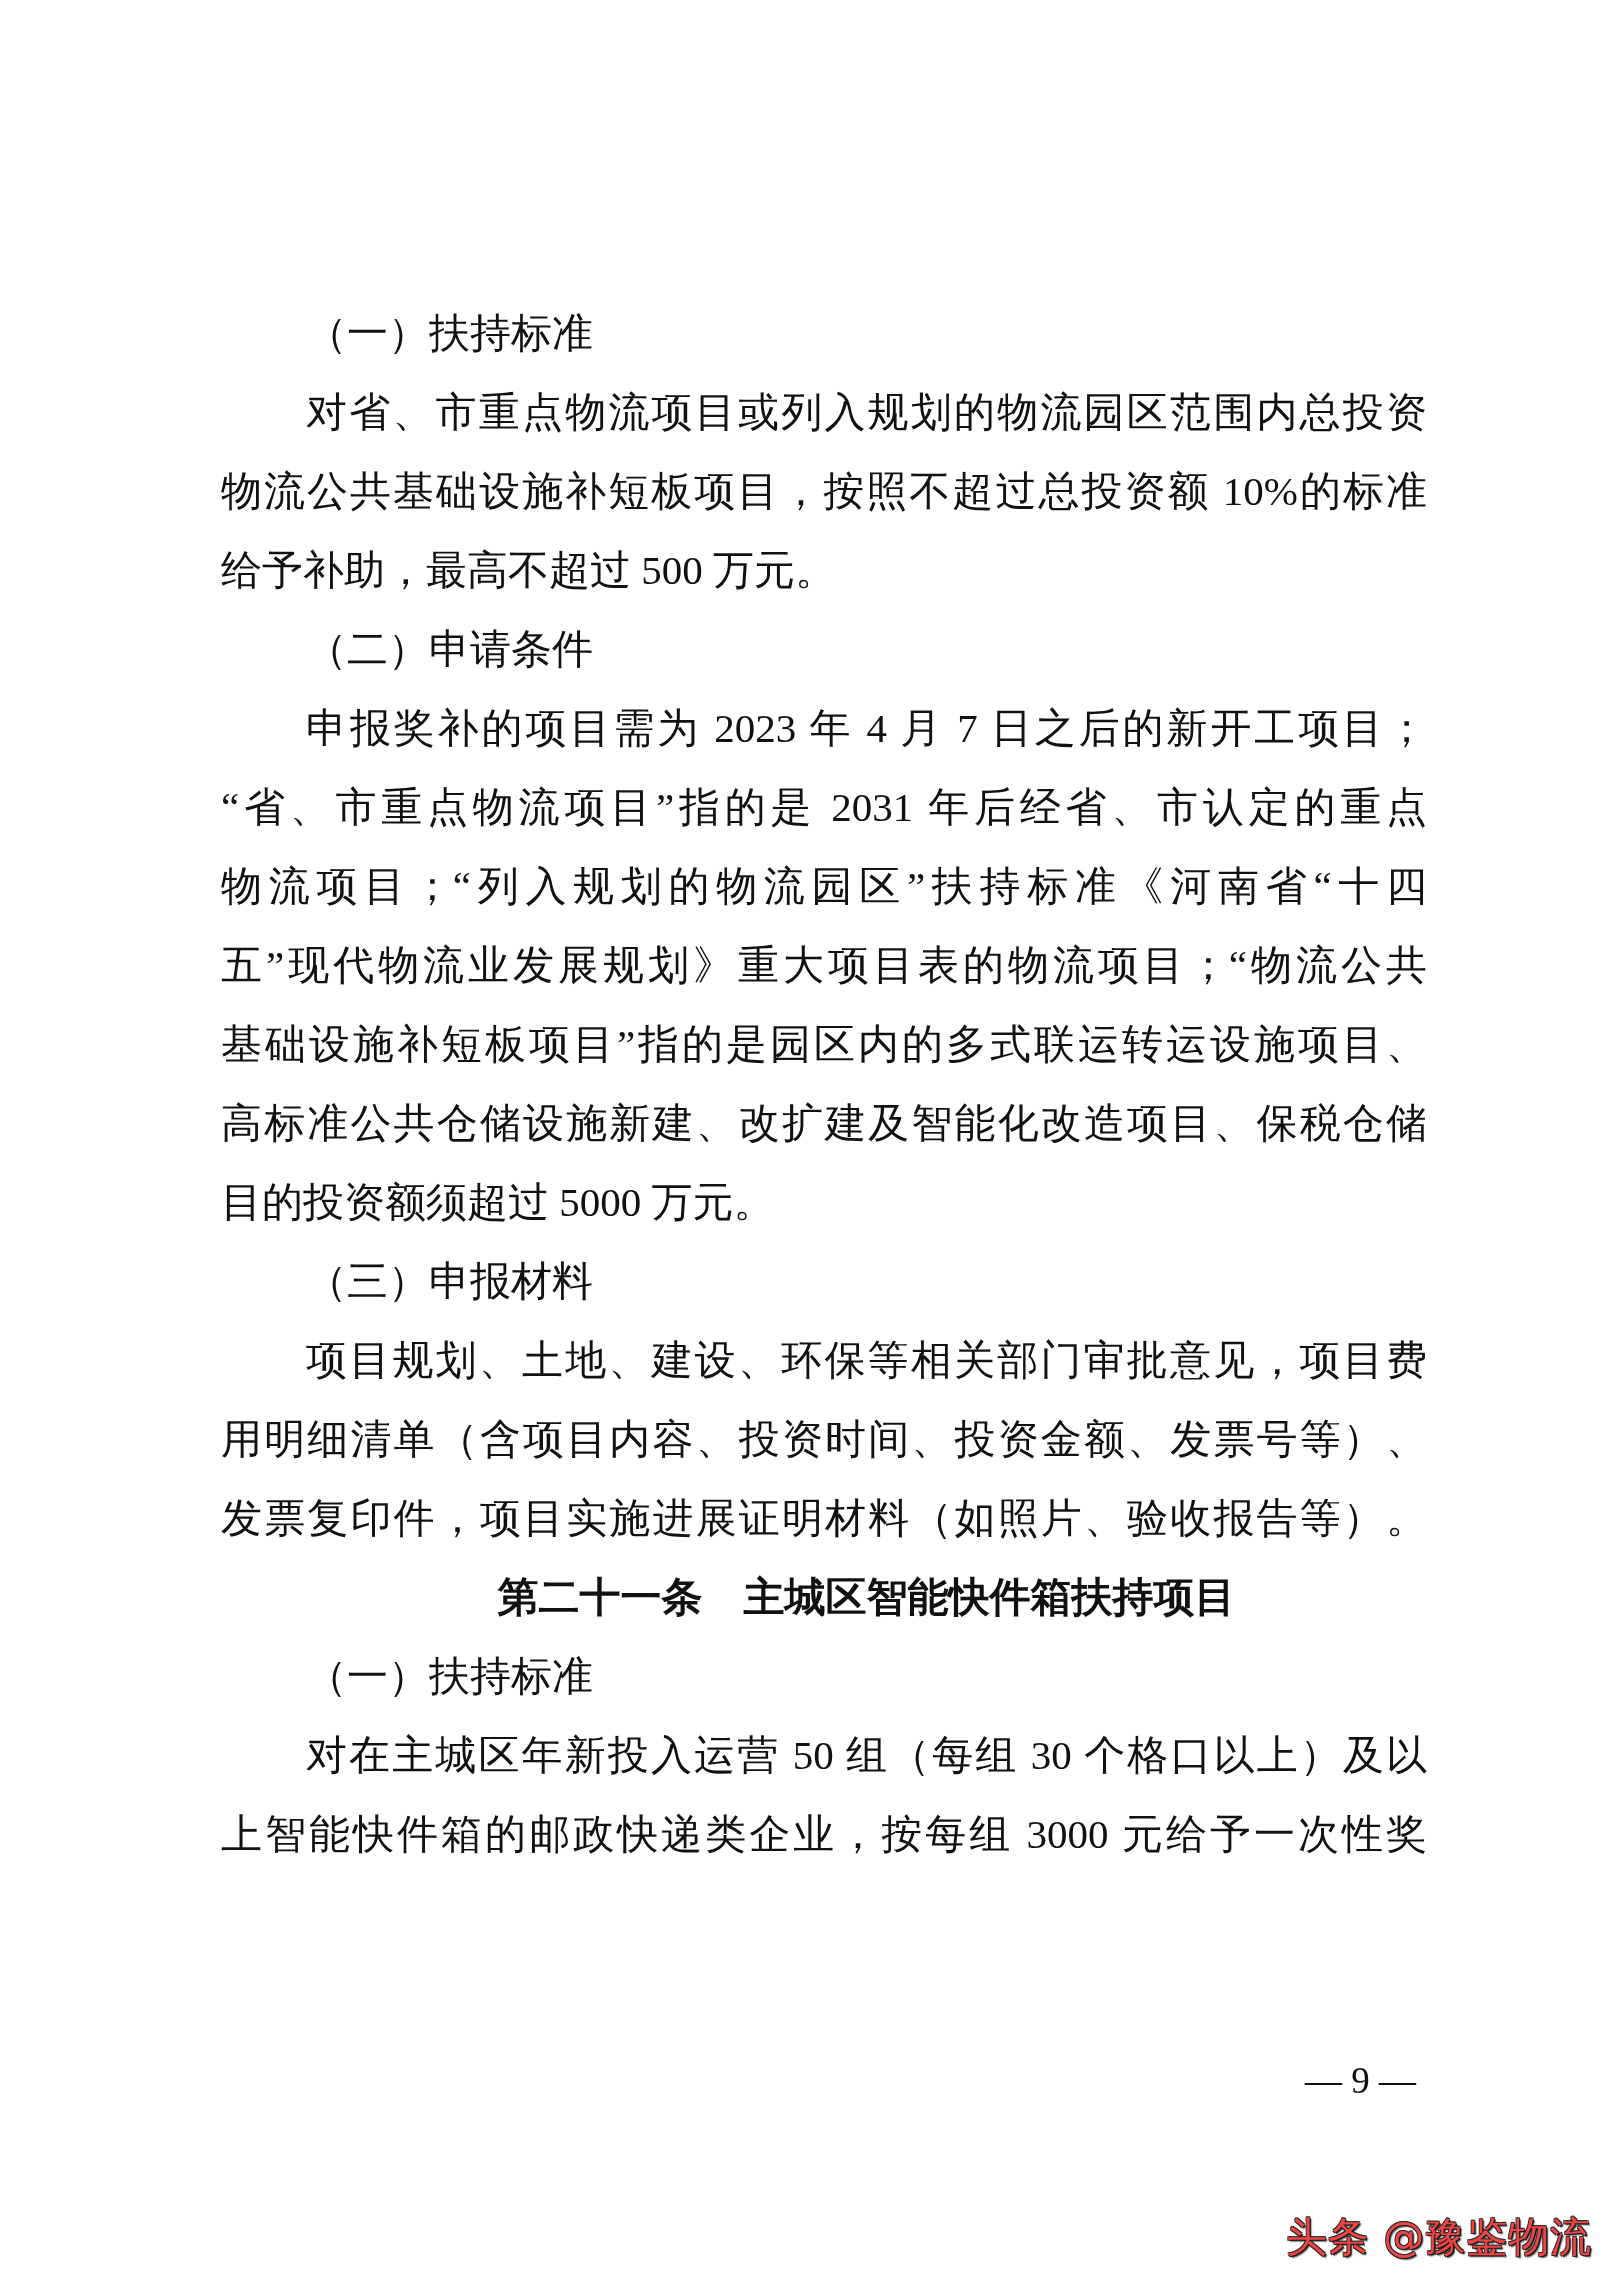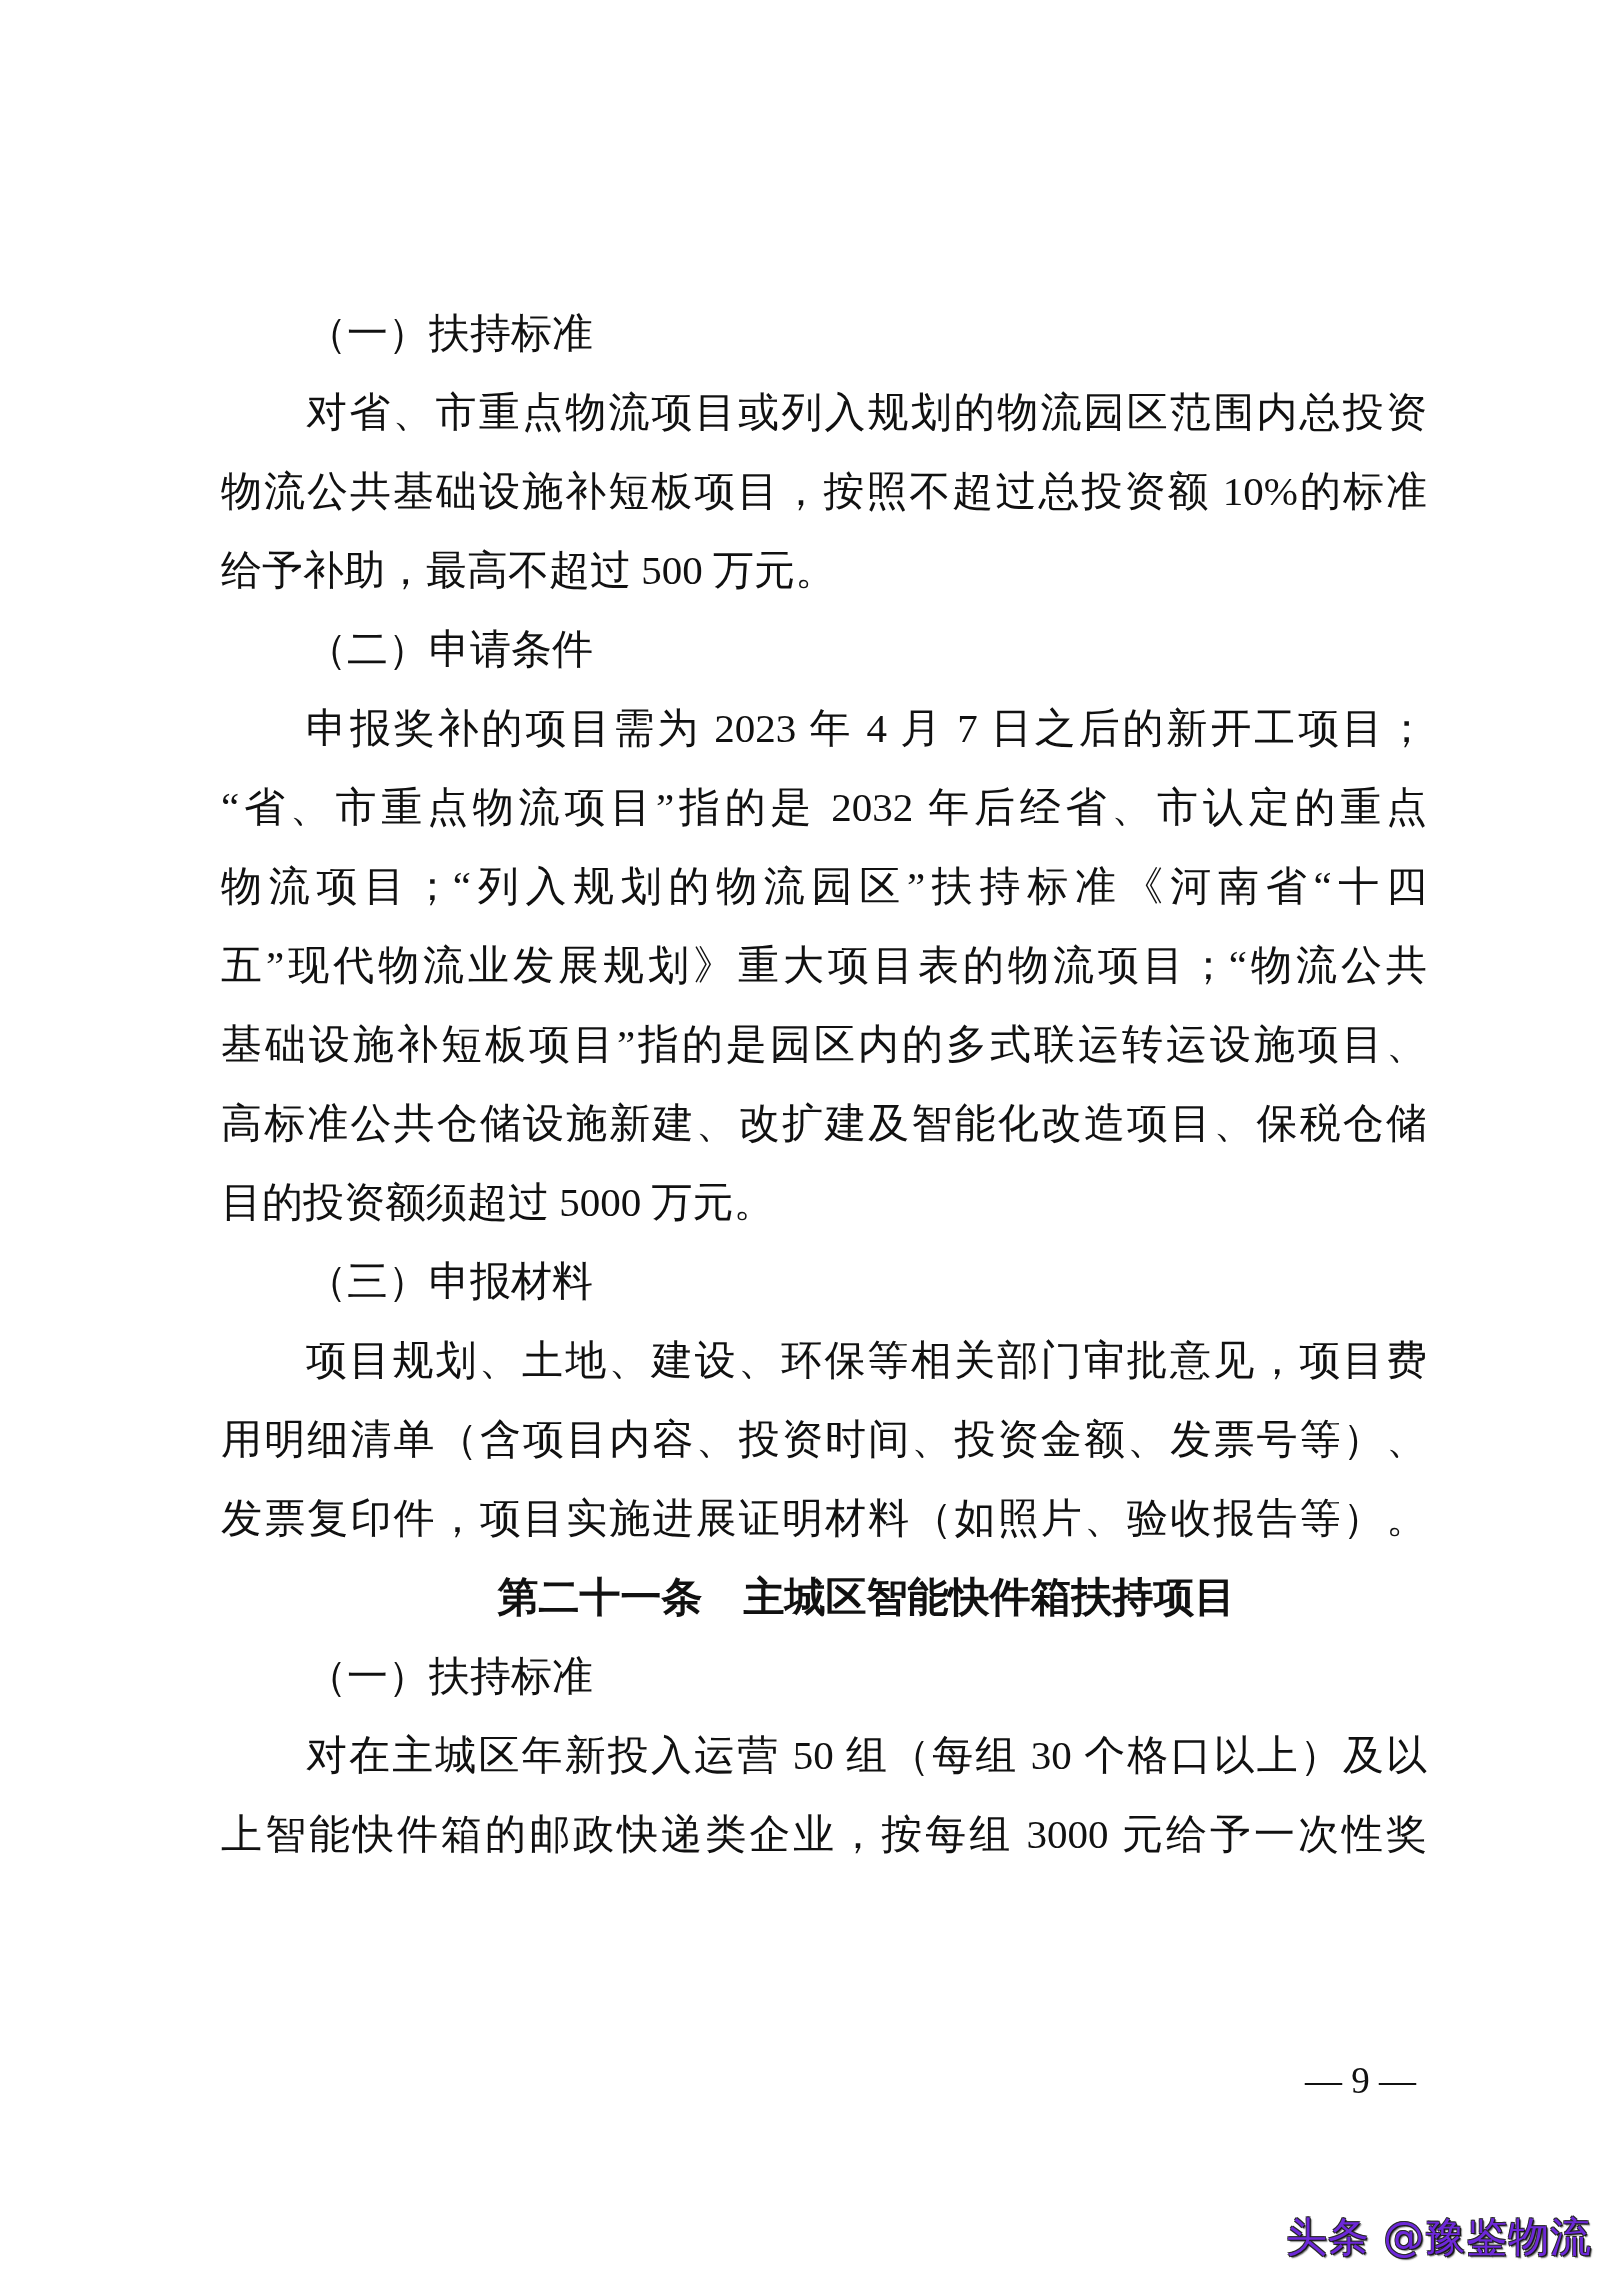--- a/index.html
+++ b/index.html
@@ -65,21 +65,21 @@
     white-space: nowrap;
   }
   .watermark {
     position: absolute;
     left: 1286px;
     top: 2212px;
     height: 50px;
     line-height: 50px;
     font-size: 41px;
     font-family: "DejaVu Sans", "Liberation Sans", sans-serif;
-    color: #6d28d9;
+    color: #ef4444;
     white-space: nowrap;
     text-shadow:
       1.3px 1.3px 0 #1a1a1a,
       -0.7px -0.7px 0 #2a2a2a,
       0.7px -0.7px 0 #2a2a2a,
       -0.7px 0.7px 0 #2a2a2a,
       2px 2px 1.3px rgba(0,0,0,0.6);
     letter-spacing: 0.7px;
   }
 </style>
@@ -88,21 +88,21 @@
 
 <div class="page">
   <div class="body-text">
     <div class="line indent">（一）扶持标准</div>
     <div class="line indent justify">对省、市重点物流项目或列入规划的物流园区范围内总投资</div>
     <div class="line justify">物流公共基础设施补短板项目，按照不超过总投资额 10%的标准</div>
     <div class="line">给予补助，最高不超过 500 万元。</div>
 
     <div class="line indent">（二）申请条件</div>
     <div class="line indent justify">申报奖补的项目需为 2023 年 4 月 7 日之后的新开工项目；</div>
-    <div class="line justify">“省、市重点物流项目”指的是 2032 年后经省、市认定的重点</div>
+    <div class="line justify">“省、市重点物流项目”指的是 2031 年后经省、市认定的重点</div>
     <div class="line justify">物流项目；“列入规划的物流园区”扶持标准《河南省“十四</div>
     <div class="line justify">五”现代物流业发展规划》重大项目表的物流项目；“物流公共</div>
     <div class="line justify">基础设施补短板项目”指的是园区内的多式联运转运设施项目、</div>
     <div class="line justify">高标准公共仓储设施新建、改扩建及智能化改造项目、保税仓储</div>
     <div class="line">目的投资额须超过 5000 万元。</div>
 
     <div class="line indent">（三）申报材料</div>
     <div class="line indent justify">项目规划、土地、建设、环保等相关部门审批意见，项目费</div>
     <div class="line justify">用明细清单（含项目内容、投资时间、投资金额、发票号等）、</div>
     <div class="line justify">发票复印件，项目实施进展证明材料（如照片、验收报告等）。</div>

